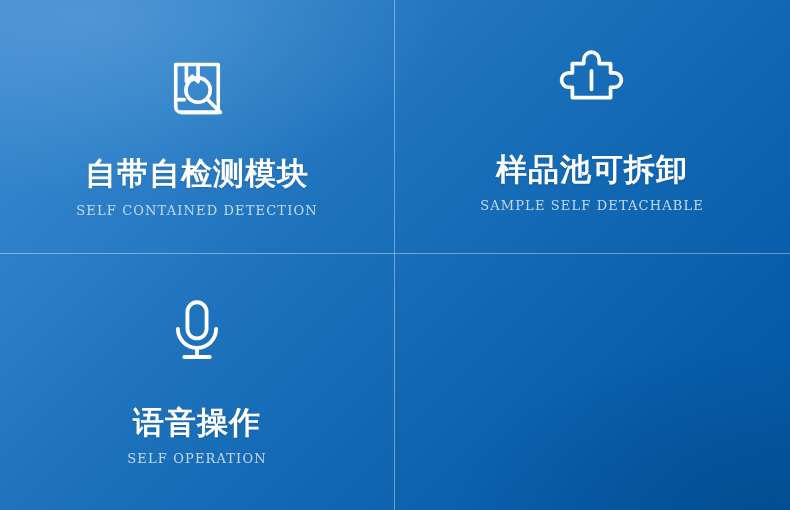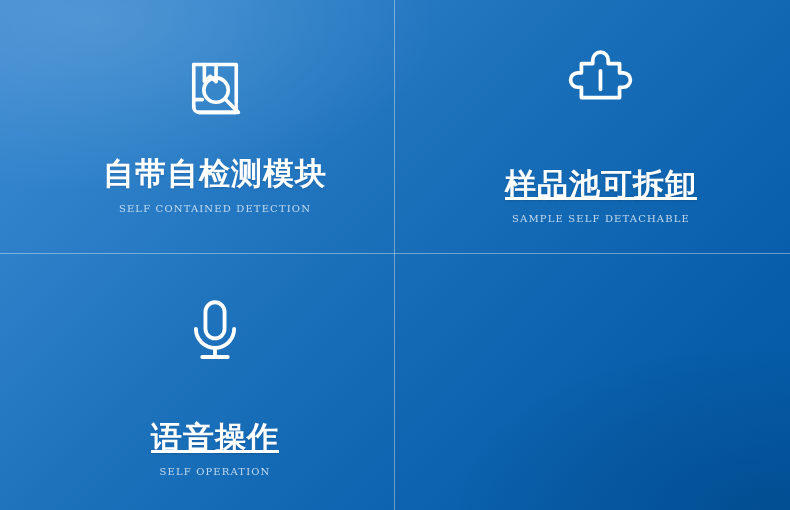--- a/index.html
+++ b/index.html
@@ -56,21 +56,20 @@
     height: 1px;
   }
 
   .grid {
     position: absolute;
     inset: 0;
     display: grid;
     grid-template-columns: 394px 1fr;
     grid-template-rows: 253px 1fr;
     z-index: 2;
-    padding-left: 18px;
   }
 
   .cell {
     position: relative;
     display: flex;
     flex-direction: column;
     align-items: center;
     justify-content: flex-start;
     box-sizing: border-box;
   }
@@ -93,27 +92,27 @@
     margin-top: 26px;
     color: #ffffff;
     font-family: "DejaVu Serif", "Liberation Serif", serif;
     font-weight: 700;
     font-size: 31px;
     line-height: 1.1;
     letter-spacing: 1px;
     white-space: nowrap;
     text-shadow: 0 1px 2px rgba(0,40,85,0.22);
   }
-  .cell.r2 .heading { margin-top: 47px; text-decoration: underline; }
+  .cell.r2 .heading { margin-top: 32px; }
 
   .subheading {
     margin-top: 13px;
     color: #cfe1f3;
     font-family: "DejaVu Serif", "Liberation Serif", serif;
-    font-size: 10px;
+    font-size: 13px;
     font-weight: 400;
     letter-spacing: 1.15px;
     white-space: nowrap;
     opacity: 0.92;
   }
   .cell.r2 .subheading { margin-top: 12px; }
 </style>
 </head>
 <body>
 

